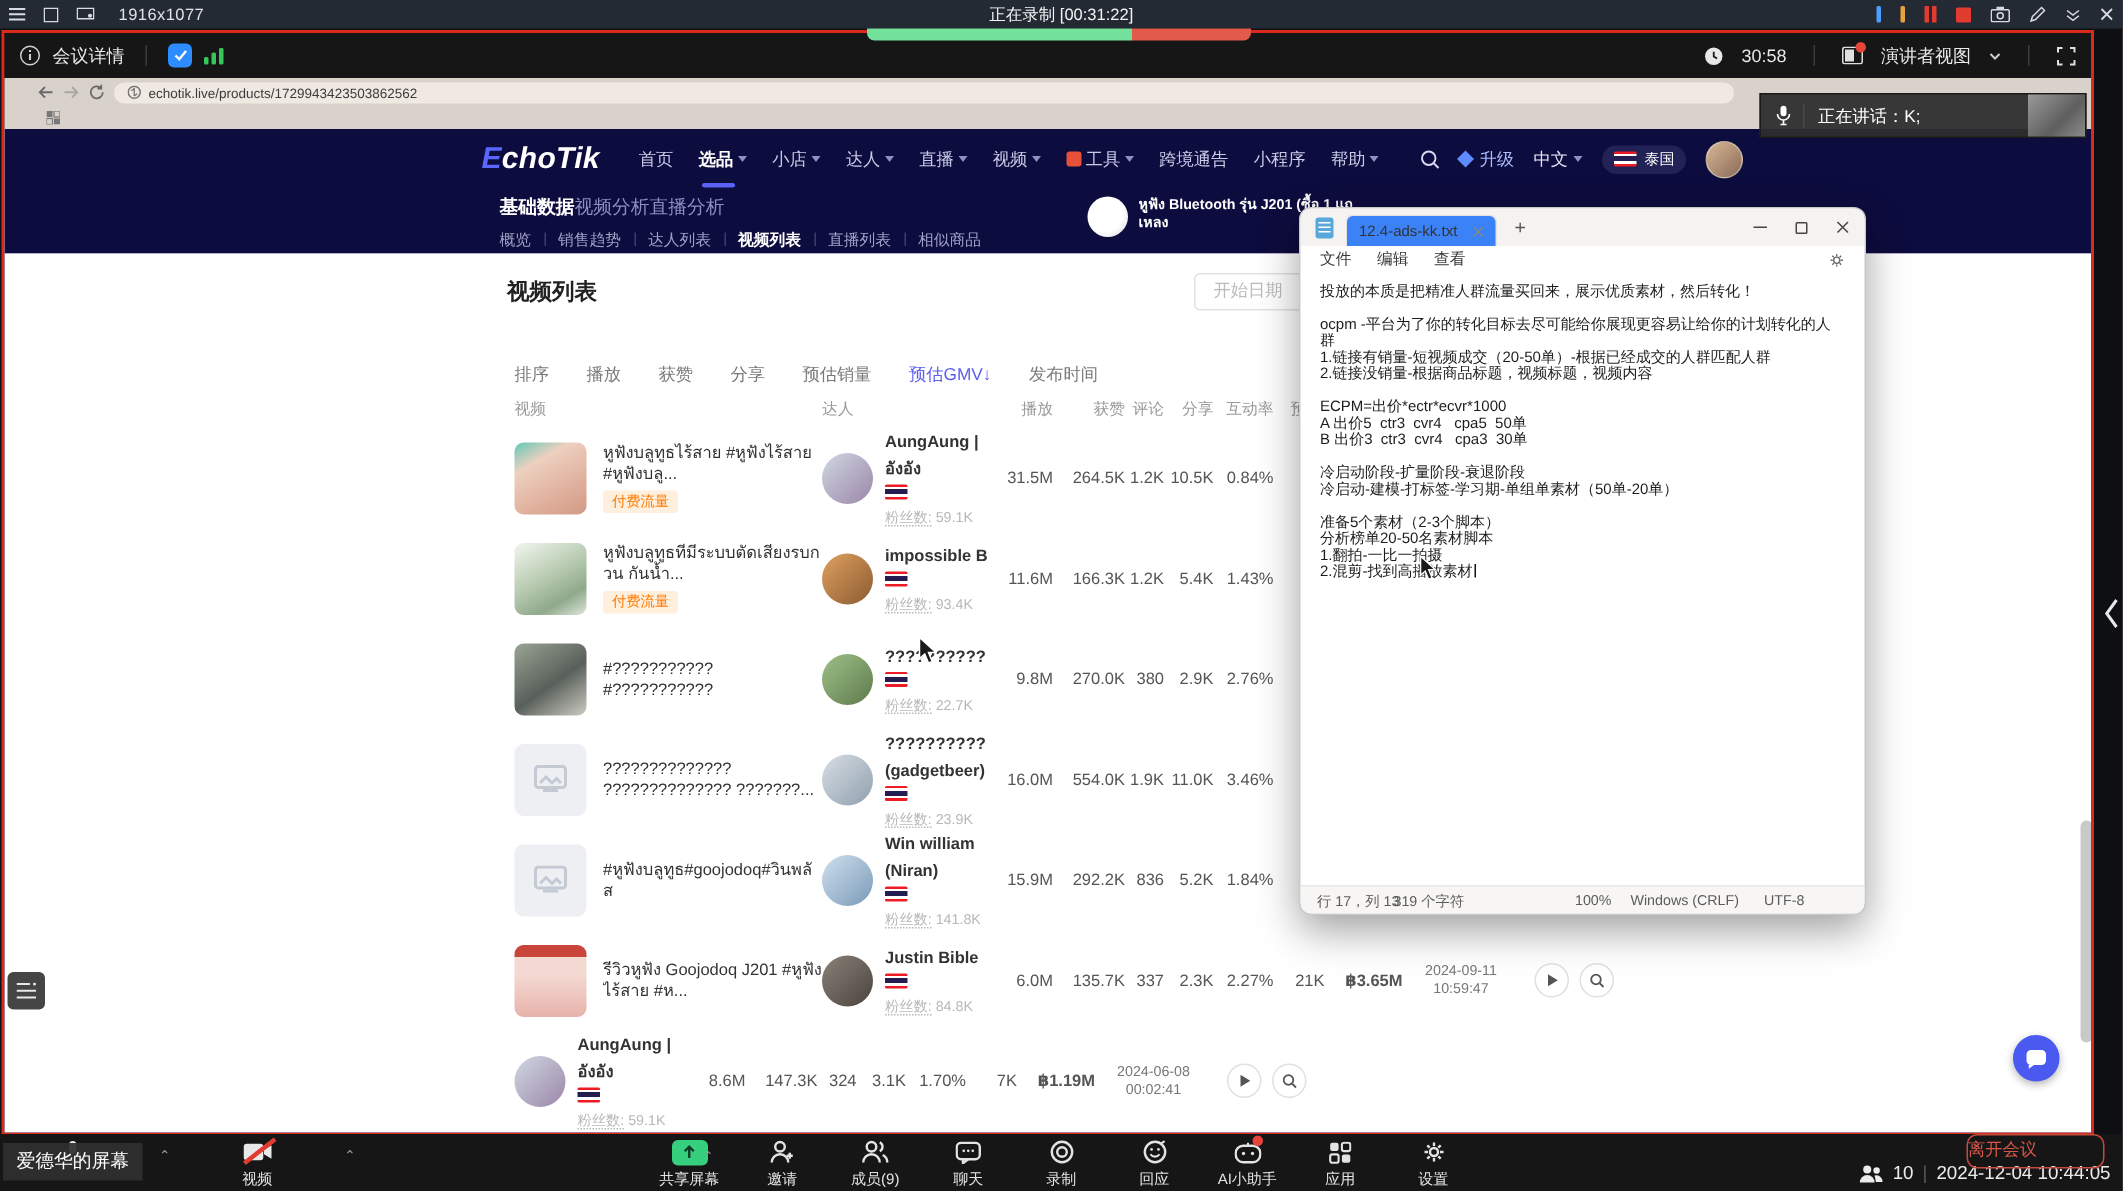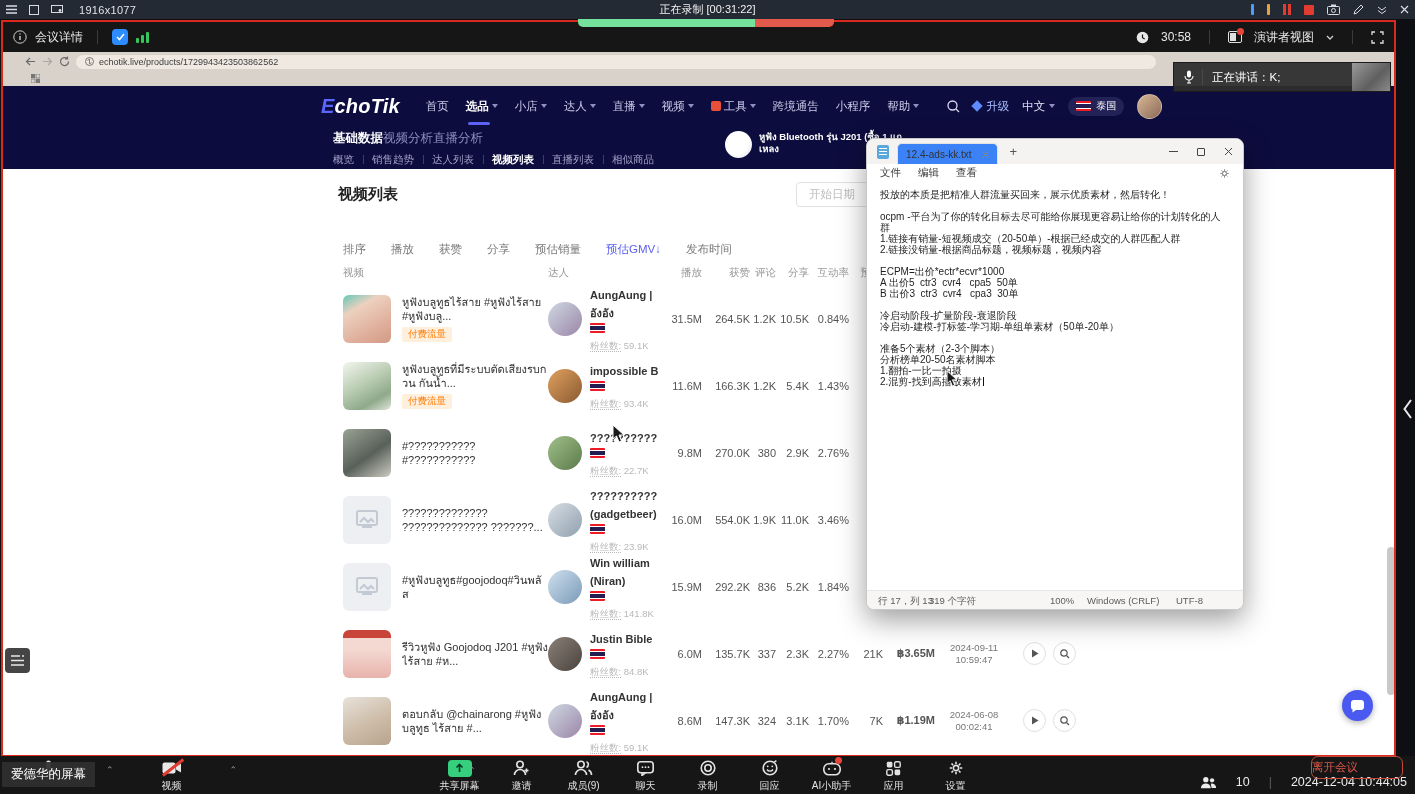--- a/index.html
+++ b/index.html
@@ -163,21 +163,21 @@
   .tool{display:flex;flex-direction:column;align-items:center;gap:2px;width:56px;cursor:pointer}
   .tool .t-label{font-size:10px;color:#e3e3e3;white-space:nowrap}
   .tool .t-ic{height:18px;display:flex;align-items:center;justify-content:center;position:relative}
   .center-tools{position:absolute;left:50%;top:3px;transform:translateX(-50%);display:flex;gap:6px}
   .share-ic{width:24px;height:17px;background:#35cf7e;border-radius:4px;display:flex;align-items:center;justify-content:center;color:#0c3b22}
   .tool-caret{color:#9a9a9a;font-size:8px;position:absolute;right:-4px;bottom:2px}
   .ai-dot::after{content:"";position:absolute;right:-1px;top:-2px;width:7px;height:7px;border-radius:50%;background:#e8453a}
   .cam-slash{position:relative}
   .cam-slash::after{content:"";position:absolute;left:-2px;top:7px;width:26px;height:2.5px;background:#e23b30;transform:rotate(-38deg)}
   .mini-caret{color:#9a9a9a;font-size:9px;margin-top:6px}
-  .right-info{position:absolute;right:8px;bottom:5px;display:flex;align-items:center;gap:19px;font-size:12.5px;color:#ececec}
+  .right-info{position:absolute;right:8px;bottom:5px;display:flex;align-items:center;gap:6px;font-size:12.5px;color:#ececec}
   .ri-div{color:#5a5a5a}
   .leave-btn{position:absolute;right:12px;top:0;width:92px;height:23px;border:1.5px solid #c54a3c;border-radius:7px;color:#d85648;font-size:11.5px;text-align:left;line-height:21px;background:transparent;z-index:55;cursor:pointer}
   .screen-label{position:absolute;left:2px;top:762px;height:25px;background:#2f2f2fee;color:#fff;font-size:12.5px;line-height:25px;padding:0 9px;z-index:60;white-space:nowrap}
 
   
   .cursor{position:absolute;z-index:100;pointer-events:none}
 
   svg{display:block}
 </style>
 </head>
@@ -660,29 +660,20 @@
                       <svg width="10" height="10" viewBox="0 0 10 10">
                         <circle cx="4" cy="4" r="3.2" fill="none" stroke="#555" stroke-width="1.2"></circle>
                         <path d="M6.5 6.5L9 9" stroke="#555" stroke-width="1.2"></path>
                       </svg>
                     </span>
                   </div>
                 </div>
               </div>
 
               <div class="trow">
-                <div class="col-video">
-                  <div class="thumb" data-thumb="t7">
-                    
-                  </div>
-                  <div class="v-meta">
-                    <div class="v-title">ตอบกลับ @chainarong #หูฟังบลูทูธ ไร้สาย #...</div>
-
-                  </div>
-                </div>
                 <div class="col-talent">
                   <span class="t-ava" data-av="av7"></span>
                   <span class="t-meta">
                     <span class="t-name">AungAung | อังอัง</span>
                     <span class="flag t-flag" style="display:block"></span>
                     <span class="t-fans"><span class="lbl">粉丝数:</span> <span>59.1K</span></span>
                   </span>
                 </div>
                 <div class="stat s1">8.6M</div>
                 <div class="stat s2">147.3K</div>

